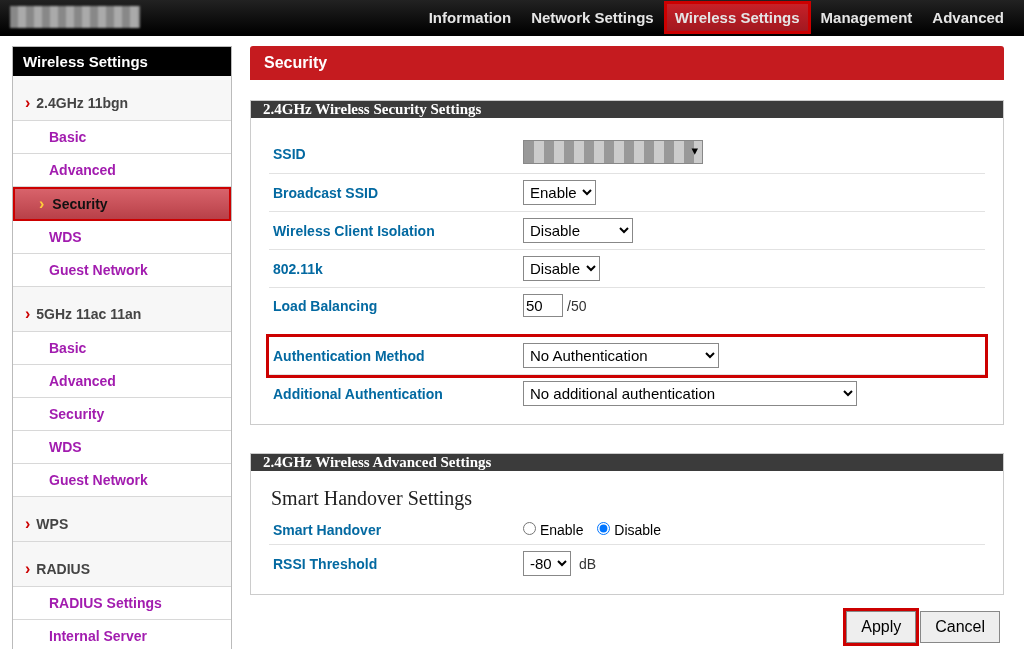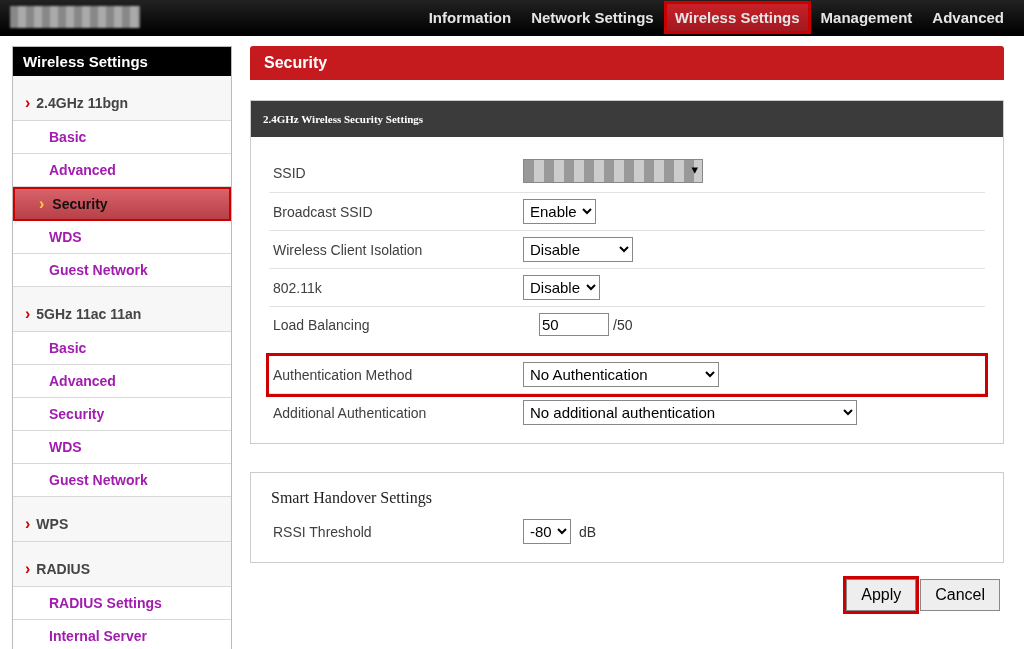--- a/index.html
+++ b/index.html
@@ -14,32 +14,32 @@
 .sidebar-header { background: #000; color: #fff; font-weight: bold; padding: 6px 10px; font-size: 15px; }
 .side-item { padding: 8px 12px 8px 20px; border-bottom: 1px solid #d8d8d8; color: #a21caf; font-weight: bold; cursor: pointer; background:#fff; }
 .side-group { padding: 18px 12px 8px 12px; border-bottom: 1px solid #d8d8d8; color: #444; font-weight: bold; cursor: pointer; background:#f7f7f7; }
 .side-group::before { content:'\203A'; color:#c00; font-weight:bold; margin-right:6px; font-size:16px; }
 .side-item.sub { padding-left: 36px; }
 .side-item.selected { background: linear-gradient(#d8636b,#b84048); color:#111; border:2px solid #c00; padding:6px 10px 6px 24px; }
 .side-item.selected::before { content:'\203A'; color:#ffcf3a; font-weight:bold; margin-right:8px; font-size:16px; }
 .main { flex: 1; padding-right: 20px; }
 .page-title-bar { background: #c51b1f; color: #fff; font-weight: bold; padding: 8px 14px; border-radius: 3px 3px 0 0; font-size: 16px; }
 .panel { border: 1px solid #ccc; margin-top: 20px; }
-.panel-header { background: #3b3b3b; color: #fff; font-weight: bold; padding: 12px 12px; font-family: Georgia, 'Times New Roman', serif; font-size: 11px; }
+.panel-header { background: #3b3b3b; color: #fff; font-weight: bold; padding: 0 12px; font-family: Georgia, 'Times New Roman', serif; font-size: 15px; }
 .panel-body { padding: 16px 18px 12px 18px; }
 table.form { width: 100%; border-collapse: collapse; }
 table.form td { padding: 6px 4px; border-bottom: 1px solid #e2e2e2; vertical-align: middle; }
 table.form tr:last-child td { border-bottom: none; }
-td.label { color: #404040; font-weight: normal; width: 250px; }
+td.label { color: #0369a1; font-weight: bold; width: 250px; }
 select, input[type=text] { font-size: 15px; padding: 2px 2px; border: 1px solid #888; background: #fff; }
 .ssid-select { width: 180px; height:24px; background: repeating-linear-gradient(90deg,#999 0 10px,#ccc 10px 20px); border:1px solid #888; display:inline-block; position:relative; }
 .ssid-select::after { content:'\25BE'; position:absolute; right:4px; top:2px; color:#000; font-size:13px; }
 .hint { color:#333; margin-left:4px; }
 .hl-row { outline: 3px solid #c00; }
-.sub-heading { font-family: Georgia, serif; font-size: 16px; color:#222; padding: 0 0 6px 2px; }
+.sub-heading { font-family: Georgia, serif; font-size: 20px; color:#222; padding: 0 0 6px 2px; }
 .radio-row label { margin-right: 10px; }
 .buttons { text-align: right; margin: 16px 4px 10px 0; }
 .btn { border: 1px solid #888; background: #eee; padding: 6px 14px; font-size: 16px; cursor: pointer; }
 .btn.apply { outline: 3px solid #c00; }
 </style>
 </head>
 <body>
 
 <div class="topbar">
   <div class="logo"></div>
@@ -96,44 +96,52 @@
           <tr>
             <td class="label">Wireless Client Isolation</td>
             <td><select style="width:110px"><option>Disable</option></select></td>
           </tr>
           <tr>
             <td class="label">802.11k</td>
             <td><select><option>Disable</option></select></td>
           </tr>
           <tr>
             <td class="label">Load Balancing</td>
-            <td><input type="text" style="width: 70px; margin-left: 16px;" value="50"><span class="hint">/50</span></td>
+            <td><input type="text" style="width: 40px;" value="50"><span class="hint">/50</span></td>
           </tr>
         </tbody>
           </table>
         <table class="form" style="margin-top:14px">
           <tbody>
               <tr class="hl-row">
             <td class="label">Authentication Method</td>
             <td><select style="width:196px"><option>No Authentication</option></select></td>
           </tr>
           <tr>
             <td class="label">Additional Authentication</td>
             <td><select style="width:334px"><option>No additional authentication</option></select></td>
           </tr>
         </tbody>
           </table>
       </div>
     </div>
 
     <div class="panel" style="margin-top:28px">
+      <div class="panel-header">2.4GHz Wireless Advanced Settings</div>
       <div class="panel-body">
         <div class="sub-heading">Smart Handover Settings</div>
         <table class="form">
           <tbody>
+              <tr>
+            <td class="label">Smart Handover</td>
+            <td class="radio-row">
+              <label><input type="radio" name="ho" style=""> <span>Enable</span></label>
+              <label><input type="radio" name="ho" checked="" style=""> <span>Disable</span></label>
+            </td>
+          </tr>
           <tr>
             <td class="label">RSSI Threshold</td>
             <td><select><option>-80</option></select> <span class="hint">dB</span></td>
           </tr>
         </tbody>
           </table>
       </div>
     </div>
 
     <div class="buttons">

